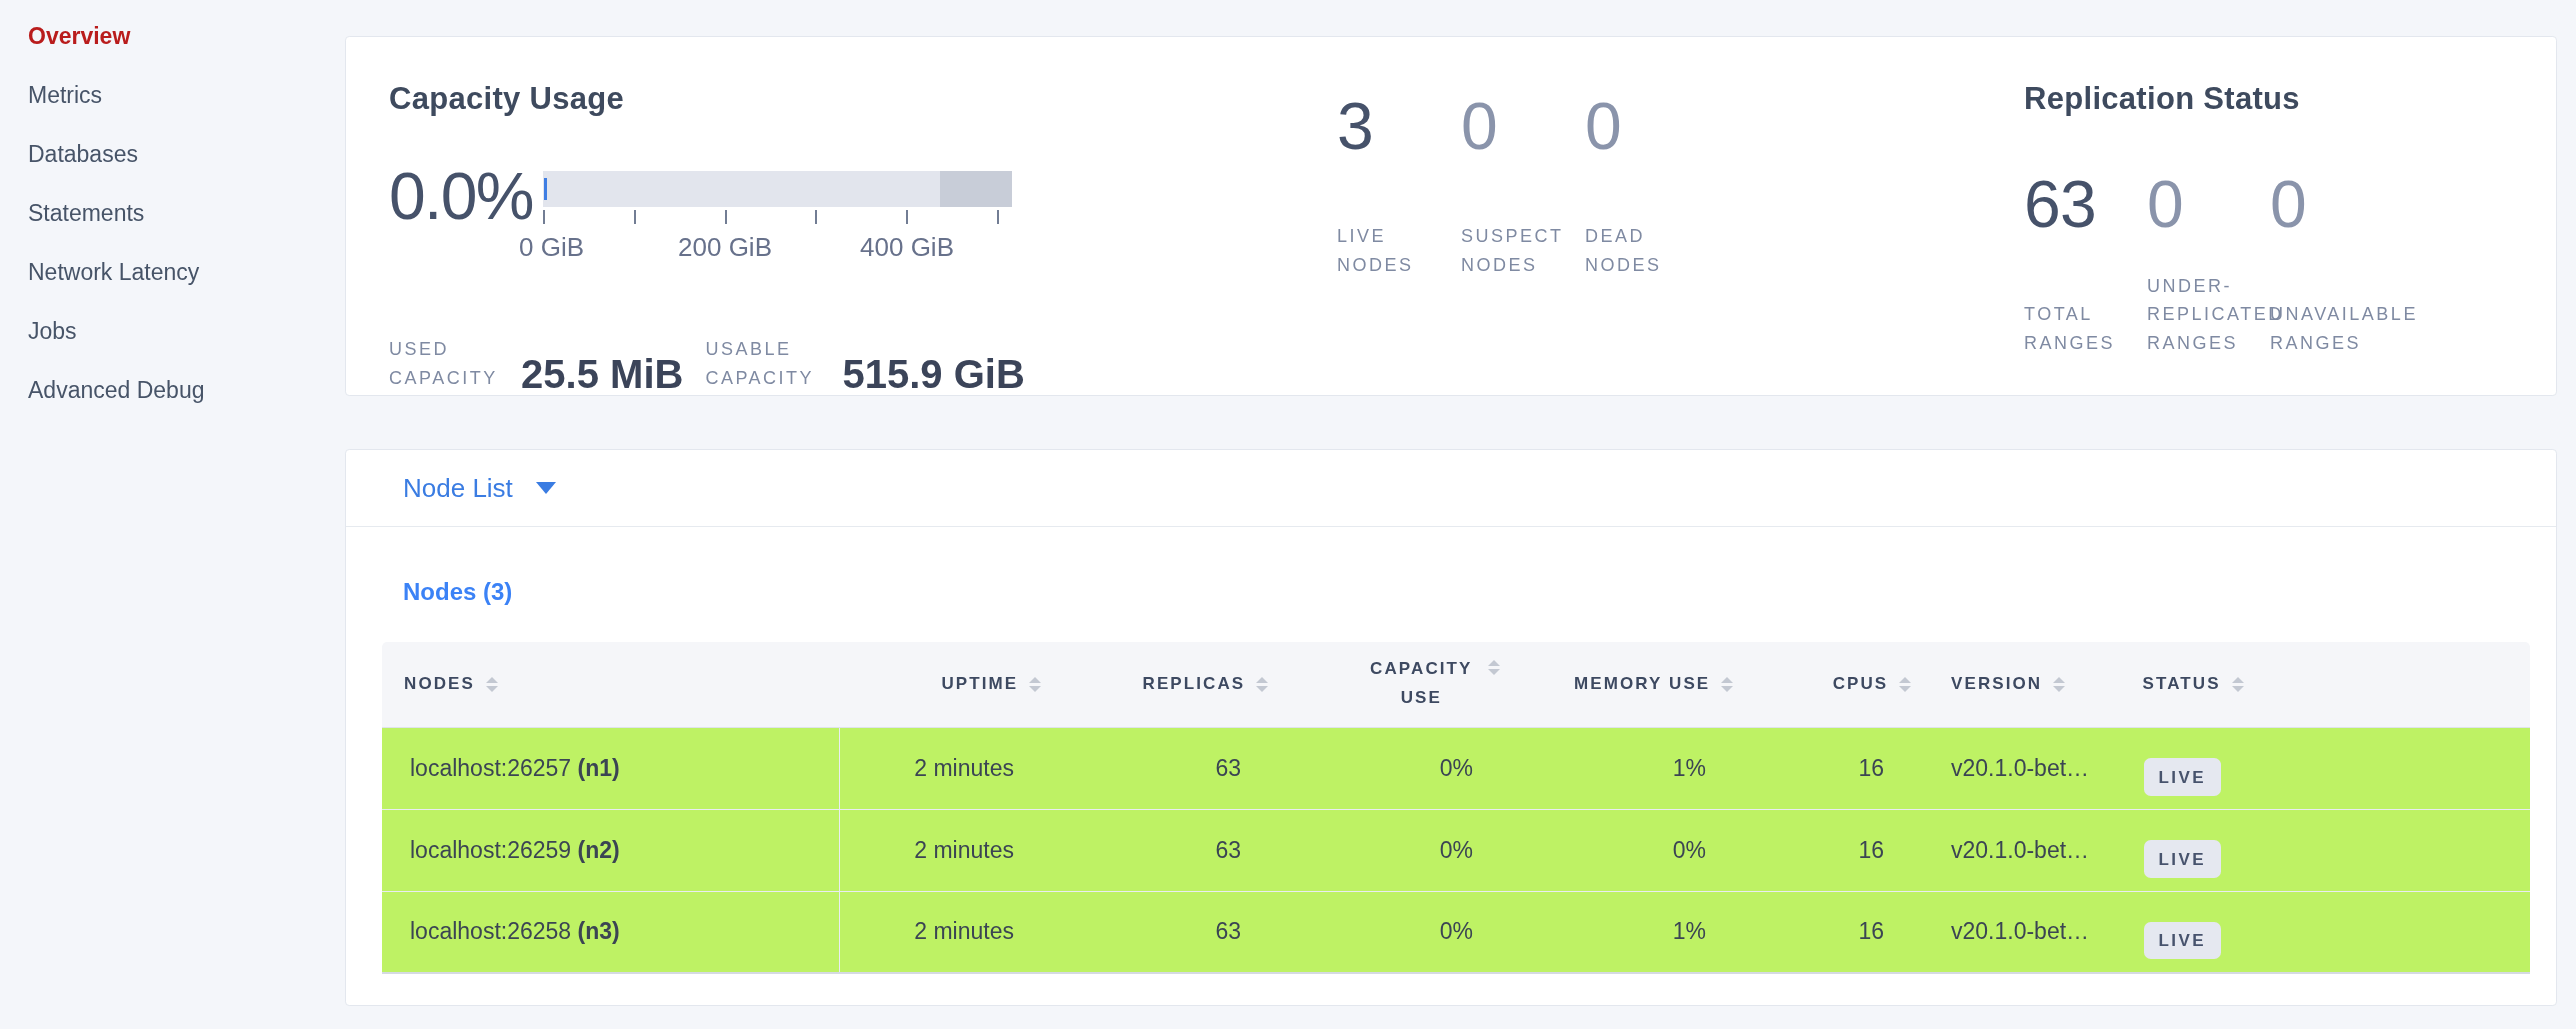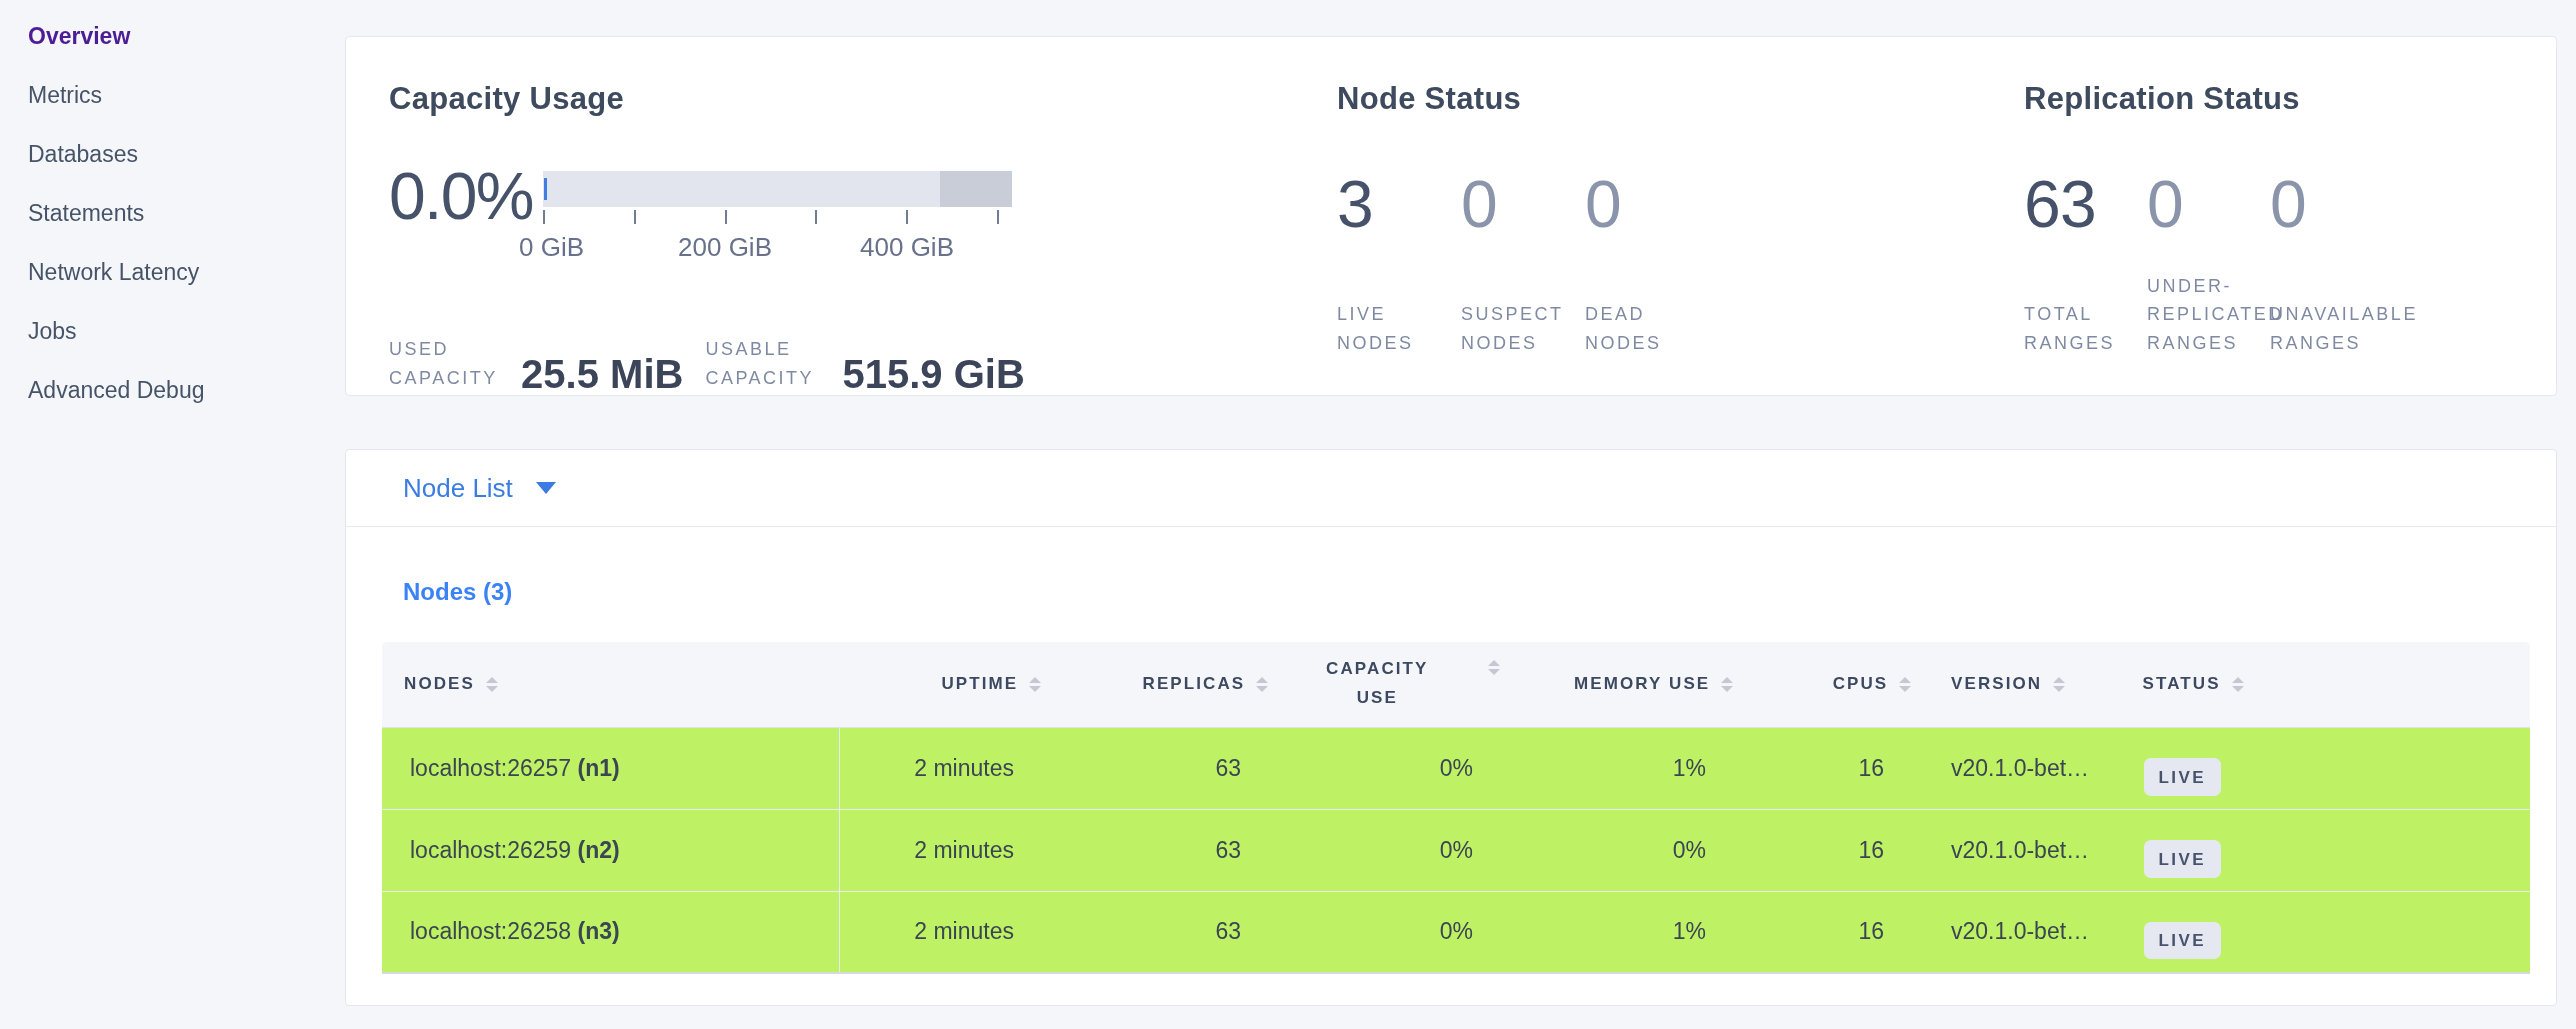--- a/index.html
+++ b/index.html
@@ -8,21 +8,21 @@
     background:#f4f6fa;
     font-family:"Liberation Sans", sans-serif;
     color:#3b4553;
     position:relative;
     overflow:hidden;
   }
 
   
   .sidebar { position:absolute; left:0; top:0; width:345px; padding:6.8px 0 0 28px; }
   .nav-item { height:59px; display:flex; align-items:center; font-size:23px; color:#475468; cursor:pointer; }
-  .nav-item.active { color:#4c1d95; font-weight:bold; }
+  .nav-item.active { color:#b91c1c; font-weight:bold; }
 
   
   .panel { position:absolute; background:#fff; border:1.7px solid #e3e7ee; border-radius:4.2px; }
   .panel-summary { left:345px; top:36px; width:2212px; height:360px; }
   .panel-nodes   { left:345px; top:449px; width:2212px; height:557px; }
 
   .section { position:absolute; top:2px; }
   .sec-capacity    { left:43px;   width:942px; }
   .sec-nodestatus  { left:991px; width:671px; }
   .sec-replication { left:1678px; width:522px; }
@@ -61,21 +61,21 @@
   .caret-down { margin-left:23px; width:0; height:0; border-left:10.2px solid transparent; border-right:10.2px solid transparent; border-top:12.7px solid #3a7ce2; }
   .nodes-heading { margin:51px 0 0 57px; font-size:24px; font-weight:bold; color:#3b82f6; }
 
   table.nodes { border-collapse:collapse; table-layout:fixed; width:2147px; margin:36px 0 0 36px; }
   thead th { height:85px; background:#f5f6f9; border-bottom:1.7px solid #dfe3ea; vertical-align:middle; padding:0; }
   thead th:first-child { border-top-left-radius:5.1px; }
   thead th:last-child  { border-top-right-radius:5.1px; }
   .th-inner { display:flex; align-items:center; font-size:17px; font-weight:bold; letter-spacing:2.1px; color:#3d4961; }
   .th-left   .th-inner { justify-content:flex-start; padding-left:22px; }
   .th-right  .th-inner { justify-content:flex-end; padding-right:1.7px; }
-  .th-capuse .th-inner { align-items:flex-start;gap:44px; }
+  .th-capuse .th-inner { align-items:flex-start; }
   .th-capuse .th-label { width:112px; text-align:center; line-height:1.7; }
   .th-version .th-inner { padding-left:38px; }
   .th-status  .th-inner { padding-left:25.5px; }
   .sort-icon { display:inline-flex; flex-direction:column; margin-left:11px; flex-shrink:0; }
   .th-capuse .sort-icon { margin-top:4.2px; }
   .sort-up   { width:0; height:0; border-left:6.8px solid transparent; border-right:6.8px solid transparent; border-bottom:6.8px solid #c3c8d2; margin-bottom:3.4px; }
   .sort-down { width:0; height:0; border-left:6.8px solid transparent; border-right:6.8px solid transparent; border-top:6.8px solid #c3c8d2; }
 
   tbody td { height:82px; font-size:23px; color:#3b4553; border-bottom:1.7px solid #e9ecf2; background:#bef264; }
   tbody tr:last-child td { border-bottom:2.5px solid #d5dae2; }
@@ -127,21 +127,20 @@
     </div>
     <div class="cap-summary">
       <div class="metric-label used">USED CAPACITY</div>
       <div class="metric-big-value">25.5 MiB</div>
       <div class="metric-label usable">USABLE CAPACITY</div>
       <div class="metric-big-value">515.9 GiB</div>
     </div>
   </div>
 
   <div class="section sec-nodestatus">
-    <h2 class="sec-title">Node Status</h2>
     <div class="metric-row">
       <div class="metric-col">
         <div class="metric-num emph">3</div>
         <div class="metric-lblwrap">
             <div class="metric-label">LIVE NODES</div>
           </div>
       </div>
       <div class="metric-col">
         <div class="metric-num">0</div>
         <div class="metric-lblwrap">

